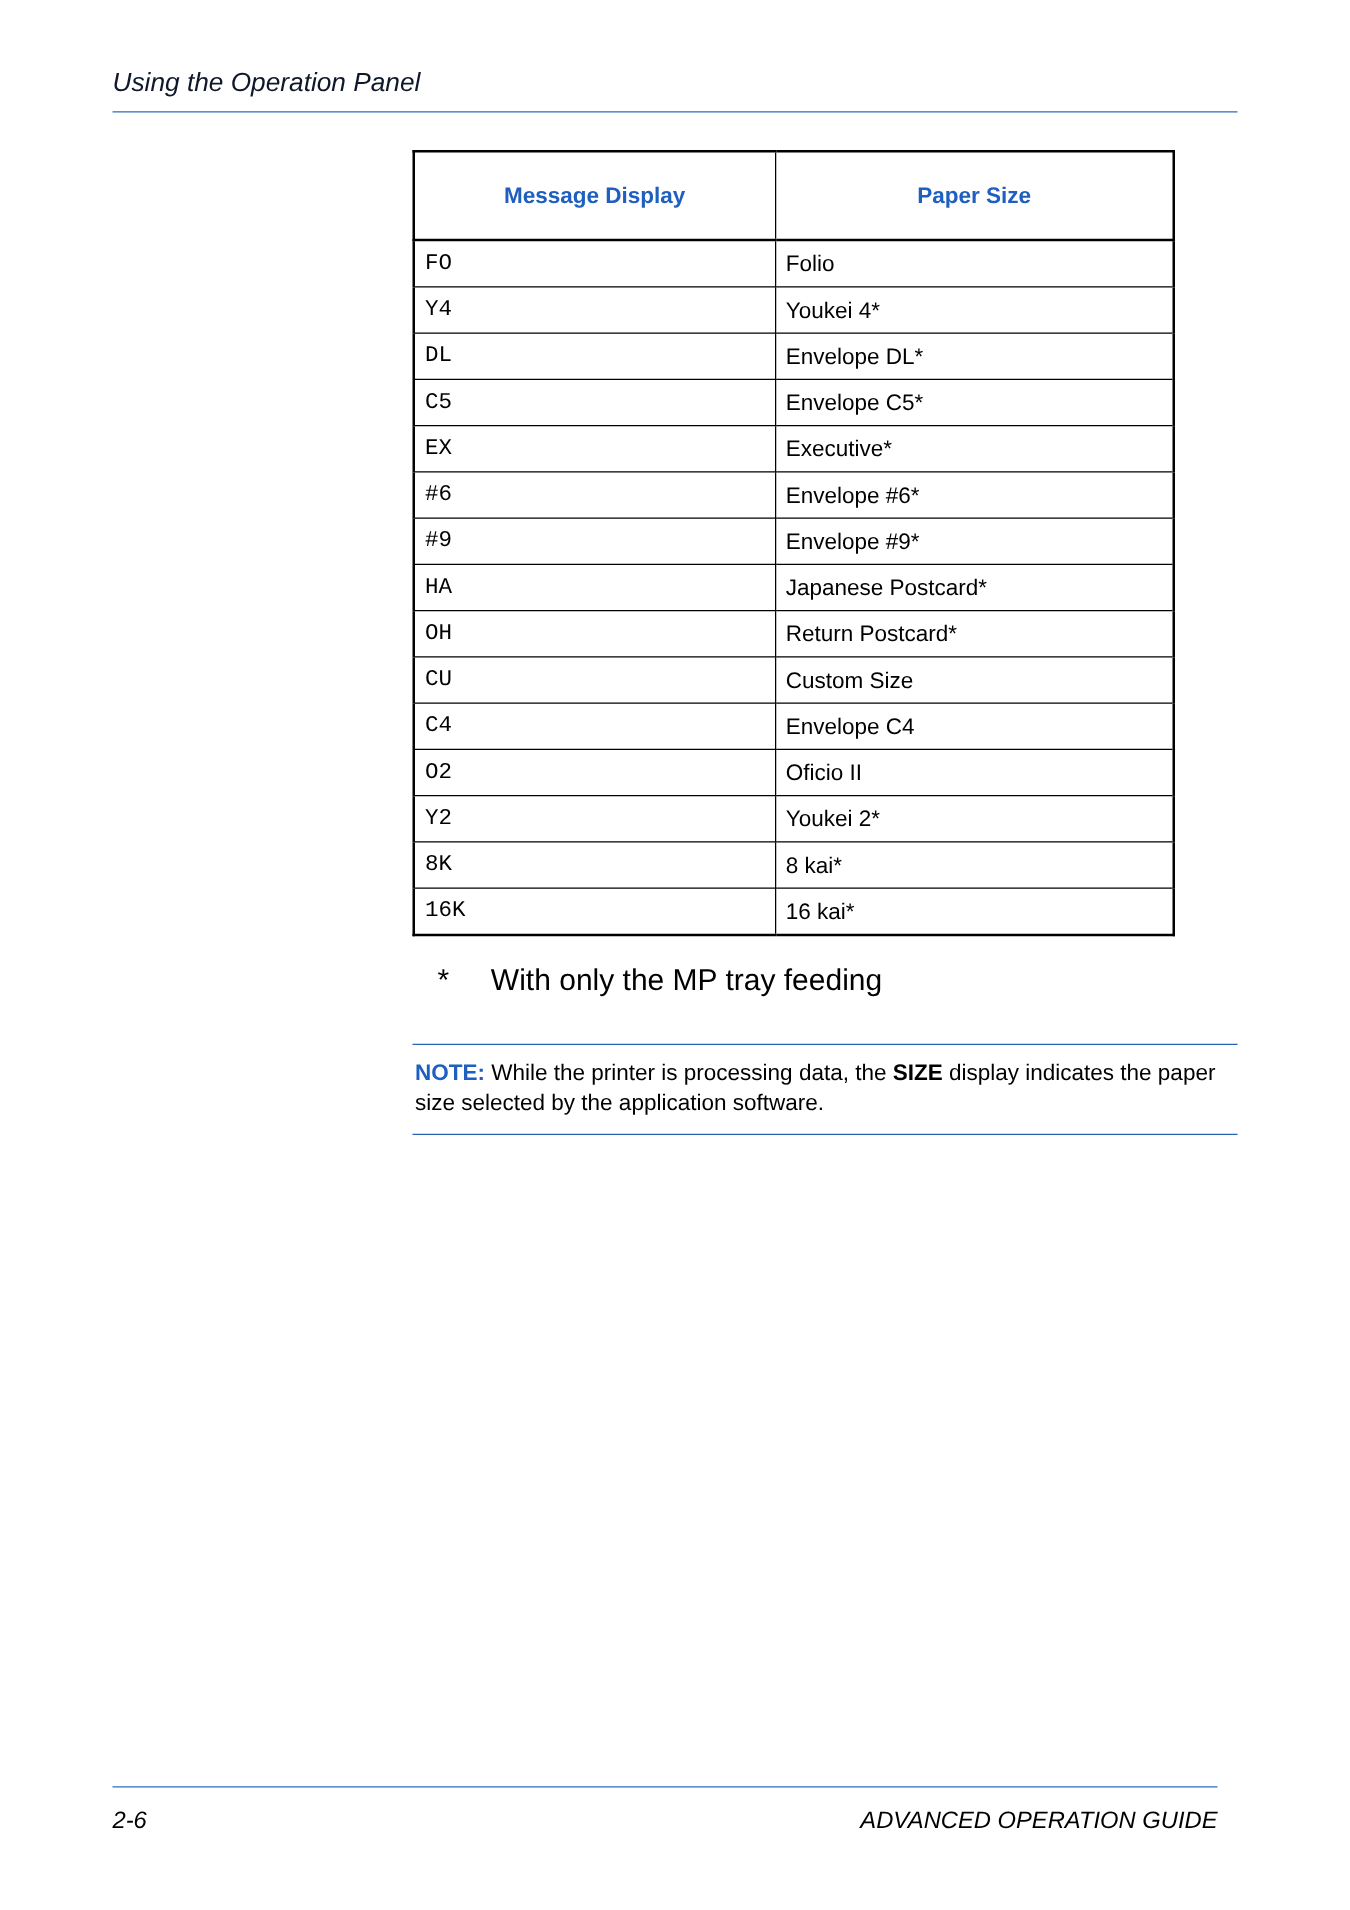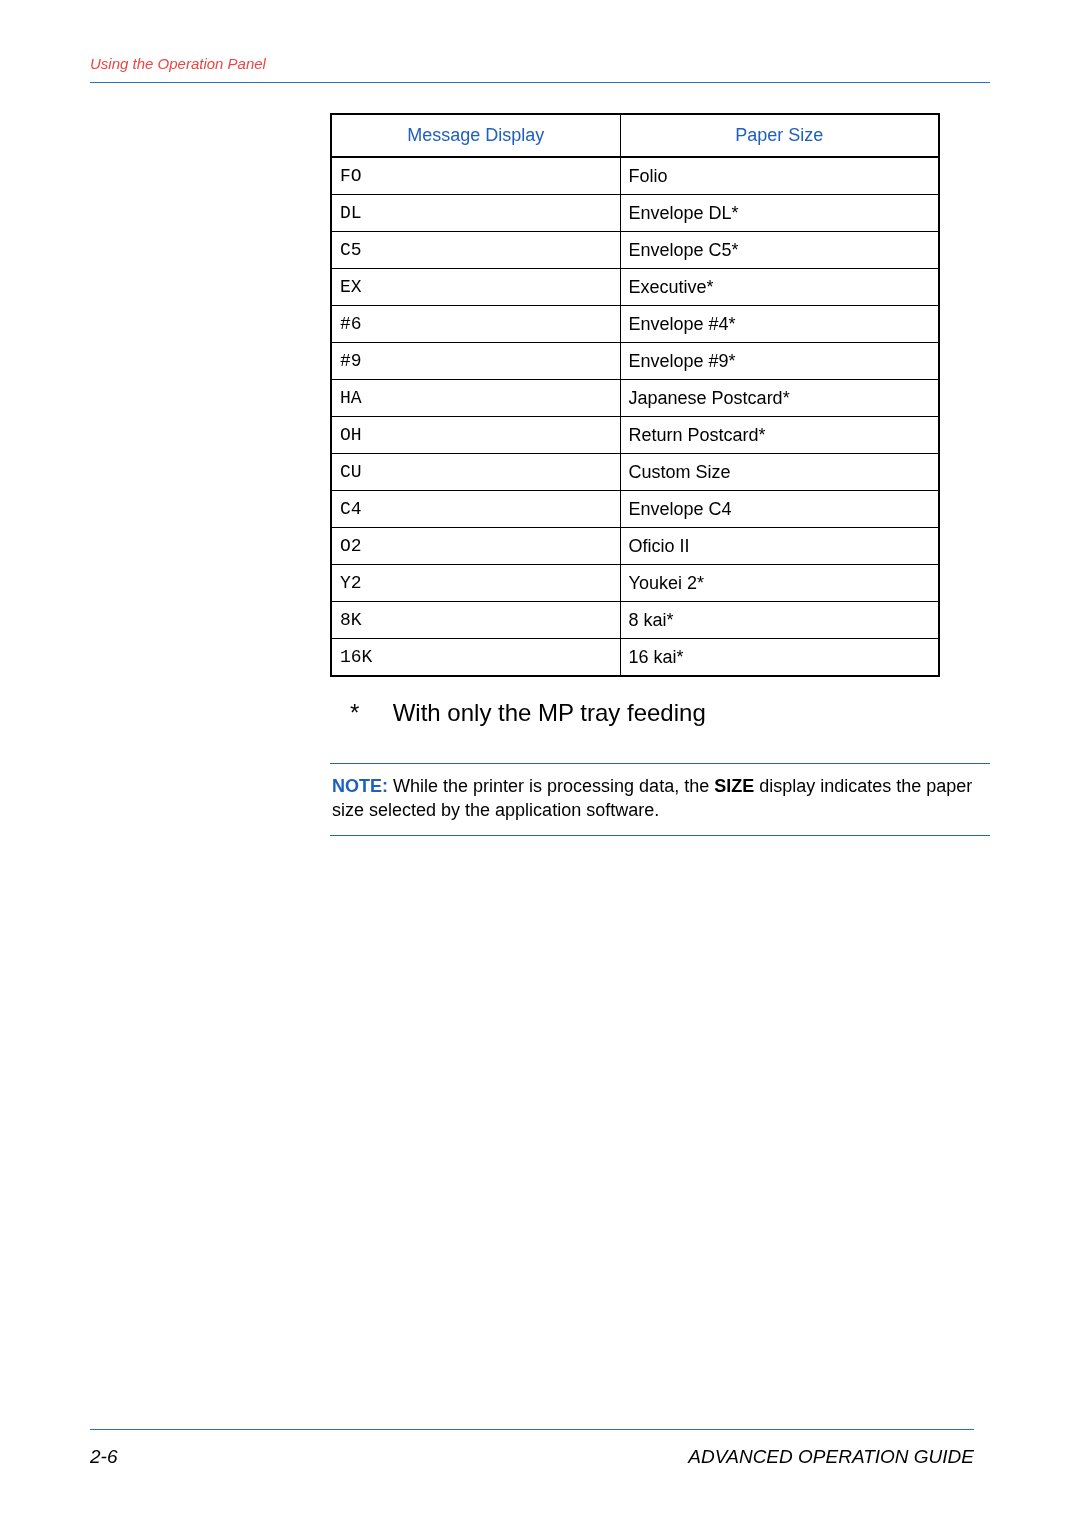--- a/index.html
+++ b/index.html
@@ -13,22 +13,22 @@
   }
   .page {
     box-sizing: border-box;
     width: 1080px;
     height: 1528px;
     padding: 55px 90px 60px 90px;
     position: relative;
   }
   .header-title {
     font-style: italic;
-    font-size: 15px;
-    color: #ef4444;
+    font-size: 21px;
+    color: #0f172a;
     padding-bottom: 6px;
   }
   .header-rule {
     border: none;
     border-top: 1px solid #2a6fbf;
     margin: 4px 0 0 0;
   }
   .content {
     margin-left: 240px; 
     margin-top: 30px;
@@ -41,23 +41,23 @@
   table.paper-table th,
   table.paper-table td {
     border: 1px solid #000;
     text-align: left;
     vertical-align: middle;
   }
   table.paper-table thead th {
     border-top: 2px solid #000;
     border-bottom: 2px solid #000;
     color: #1f5fbf;
-    font-weight: normal;
+    font-weight: bold;
     text-align: center;
-    padding: 10px 8px;
+    padding: 24px 8px;
     font-size: 18px;
   }
   table.paper-table thead th:first-child { border-left: 2px solid #000; }
   table.paper-table thead th:last-child  { border-right: 2px solid #000; }
   table.paper-table tbody td {
     padding: 6px 8px;
     height: 24px;
   }
   table.paper-table tbody td:first-child { border-left: 2px solid #000; }
   table.paper-table tbody td:last-child  { border-right: 2px solid #000; }
@@ -129,34 +129,38 @@
           <th>Paper Size</th>
         </tr>
       </thead>
       <tbody>
 
       <tr>
             <td class="code-cell">FO</td>
             <td>Folio</td>
           </tr>
           <tr>
+            <td class="code-cell">Y4</td>
+            <td>Youkei 4*</td>
+          </tr>
+          <tr>
             <td class="code-cell">DL</td>
             <td>Envelope DL*</td>
           </tr>
           <tr>
             <td class="code-cell">C5</td>
             <td>Envelope C5*</td>
           </tr>
           <tr>
             <td class="code-cell">EX</td>
             <td>Executive*</td>
           </tr>
           <tr>
             <td class="code-cell">#6</td>
-            <td>Envelope #4*</td>
+            <td>Envelope #6*</td>
           </tr>
           <tr>
             <td class="code-cell">#9</td>
             <td>Envelope #9*</td>
           </tr>
           <tr>
             <td class="code-cell">HA</td>
             <td>Japanese Postcard*</td>
           </tr>
           <tr>

